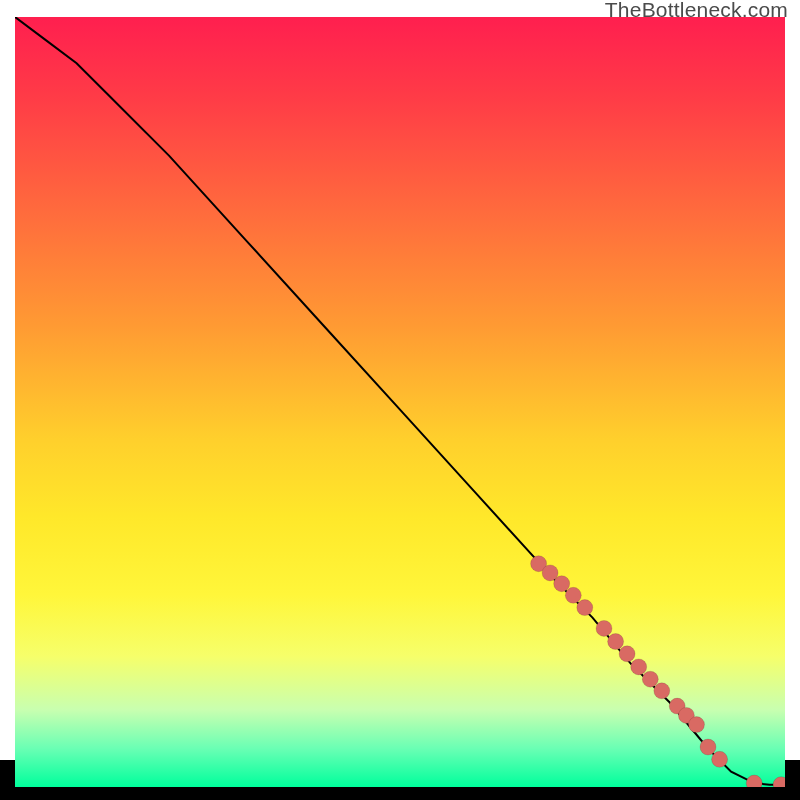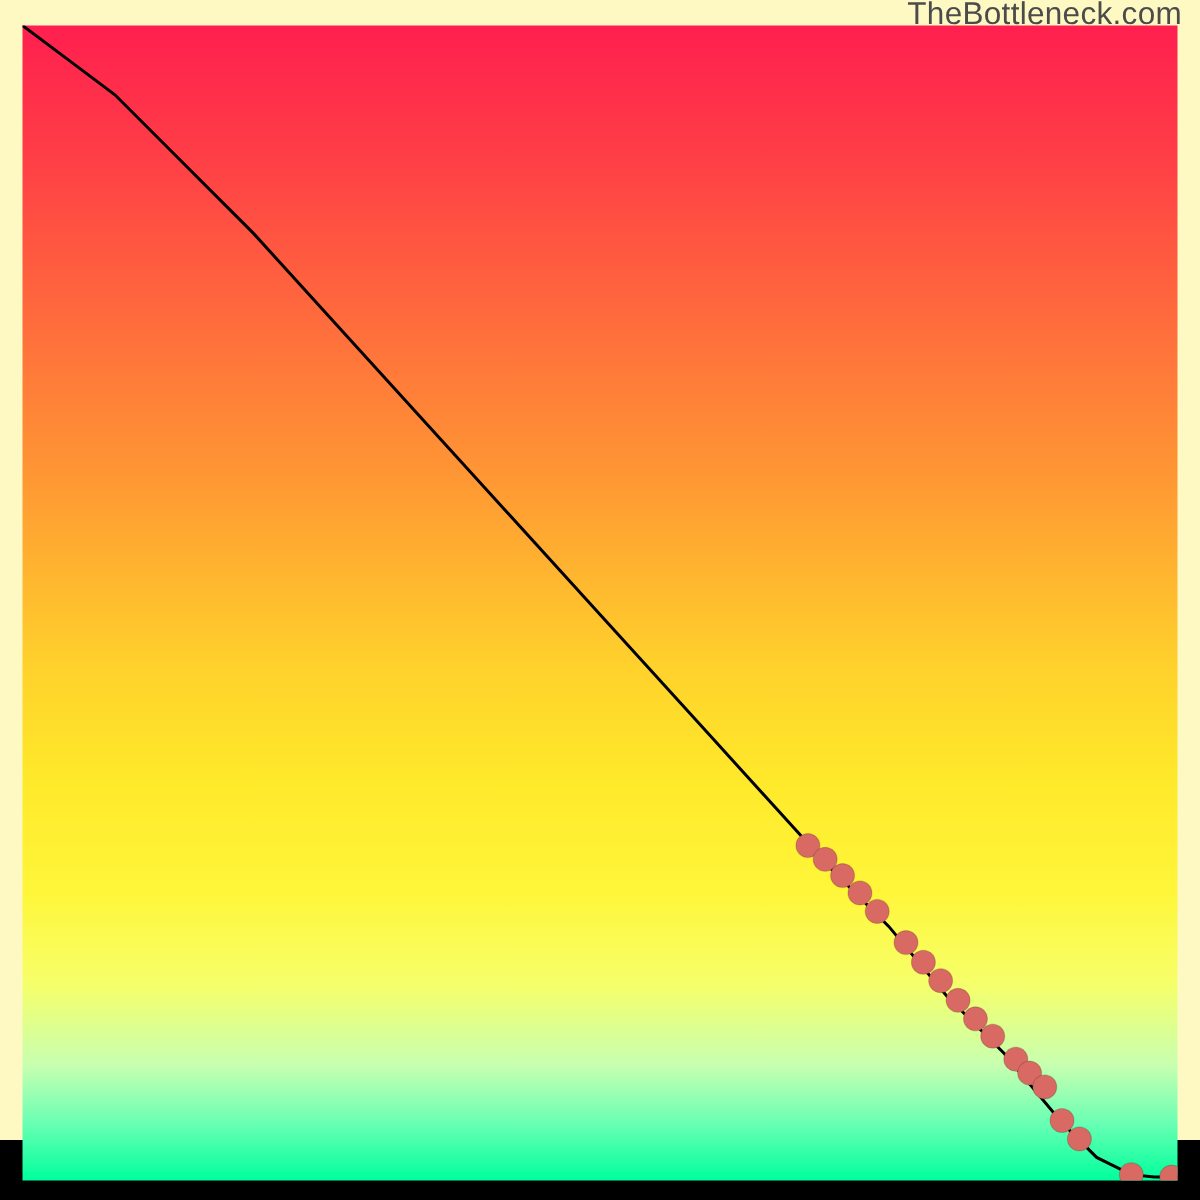--- a/index.html
+++ b/index.html
@@ -8,21 +8,21 @@
     width: 800px;
     height: 800px;
     background: #000;
     font-family: Arial, Helvetica, sans-serif;
     overflow: hidden;
   }
   .frame {
     position: relative;
     width: 800px;
     height: 760px;
-    background: #fef9c3;
+    background: #ffffff;
   }
   .plot {
     position: absolute;
     left: 15px;
     top: 17px;
     width: 770px;
     height: 770px;
     
     background: linear-gradient(
       to bottom,

